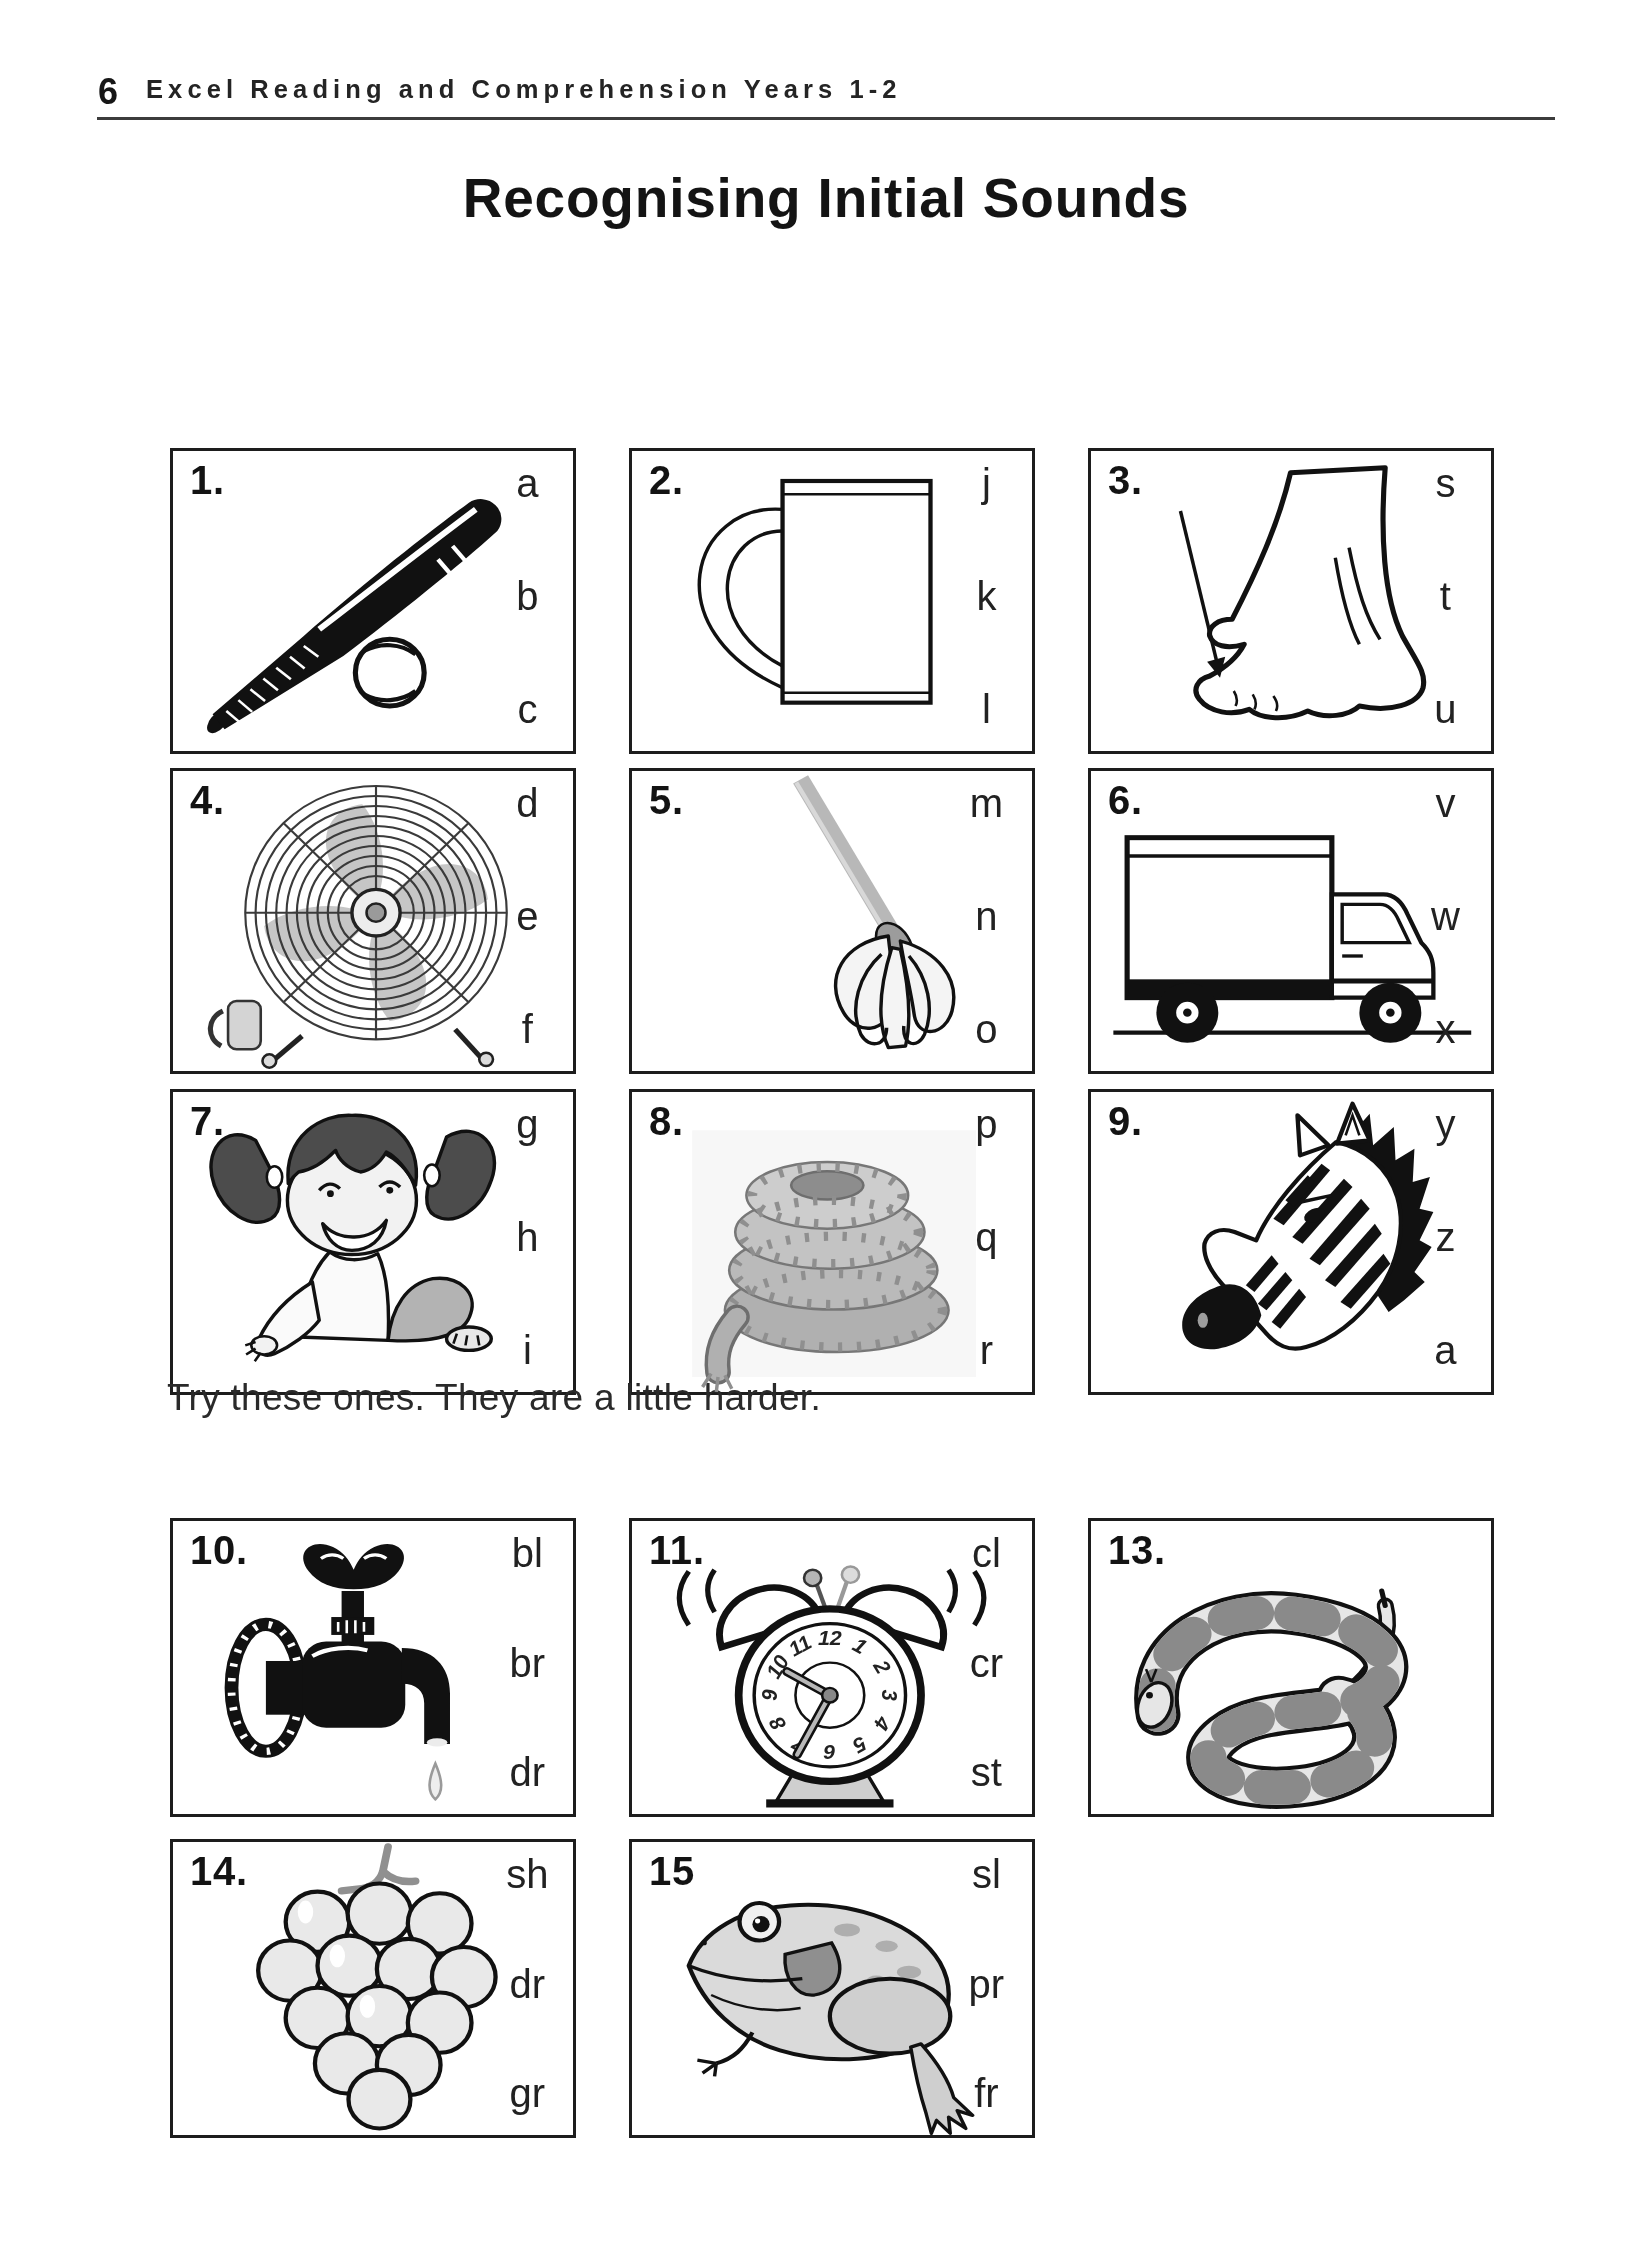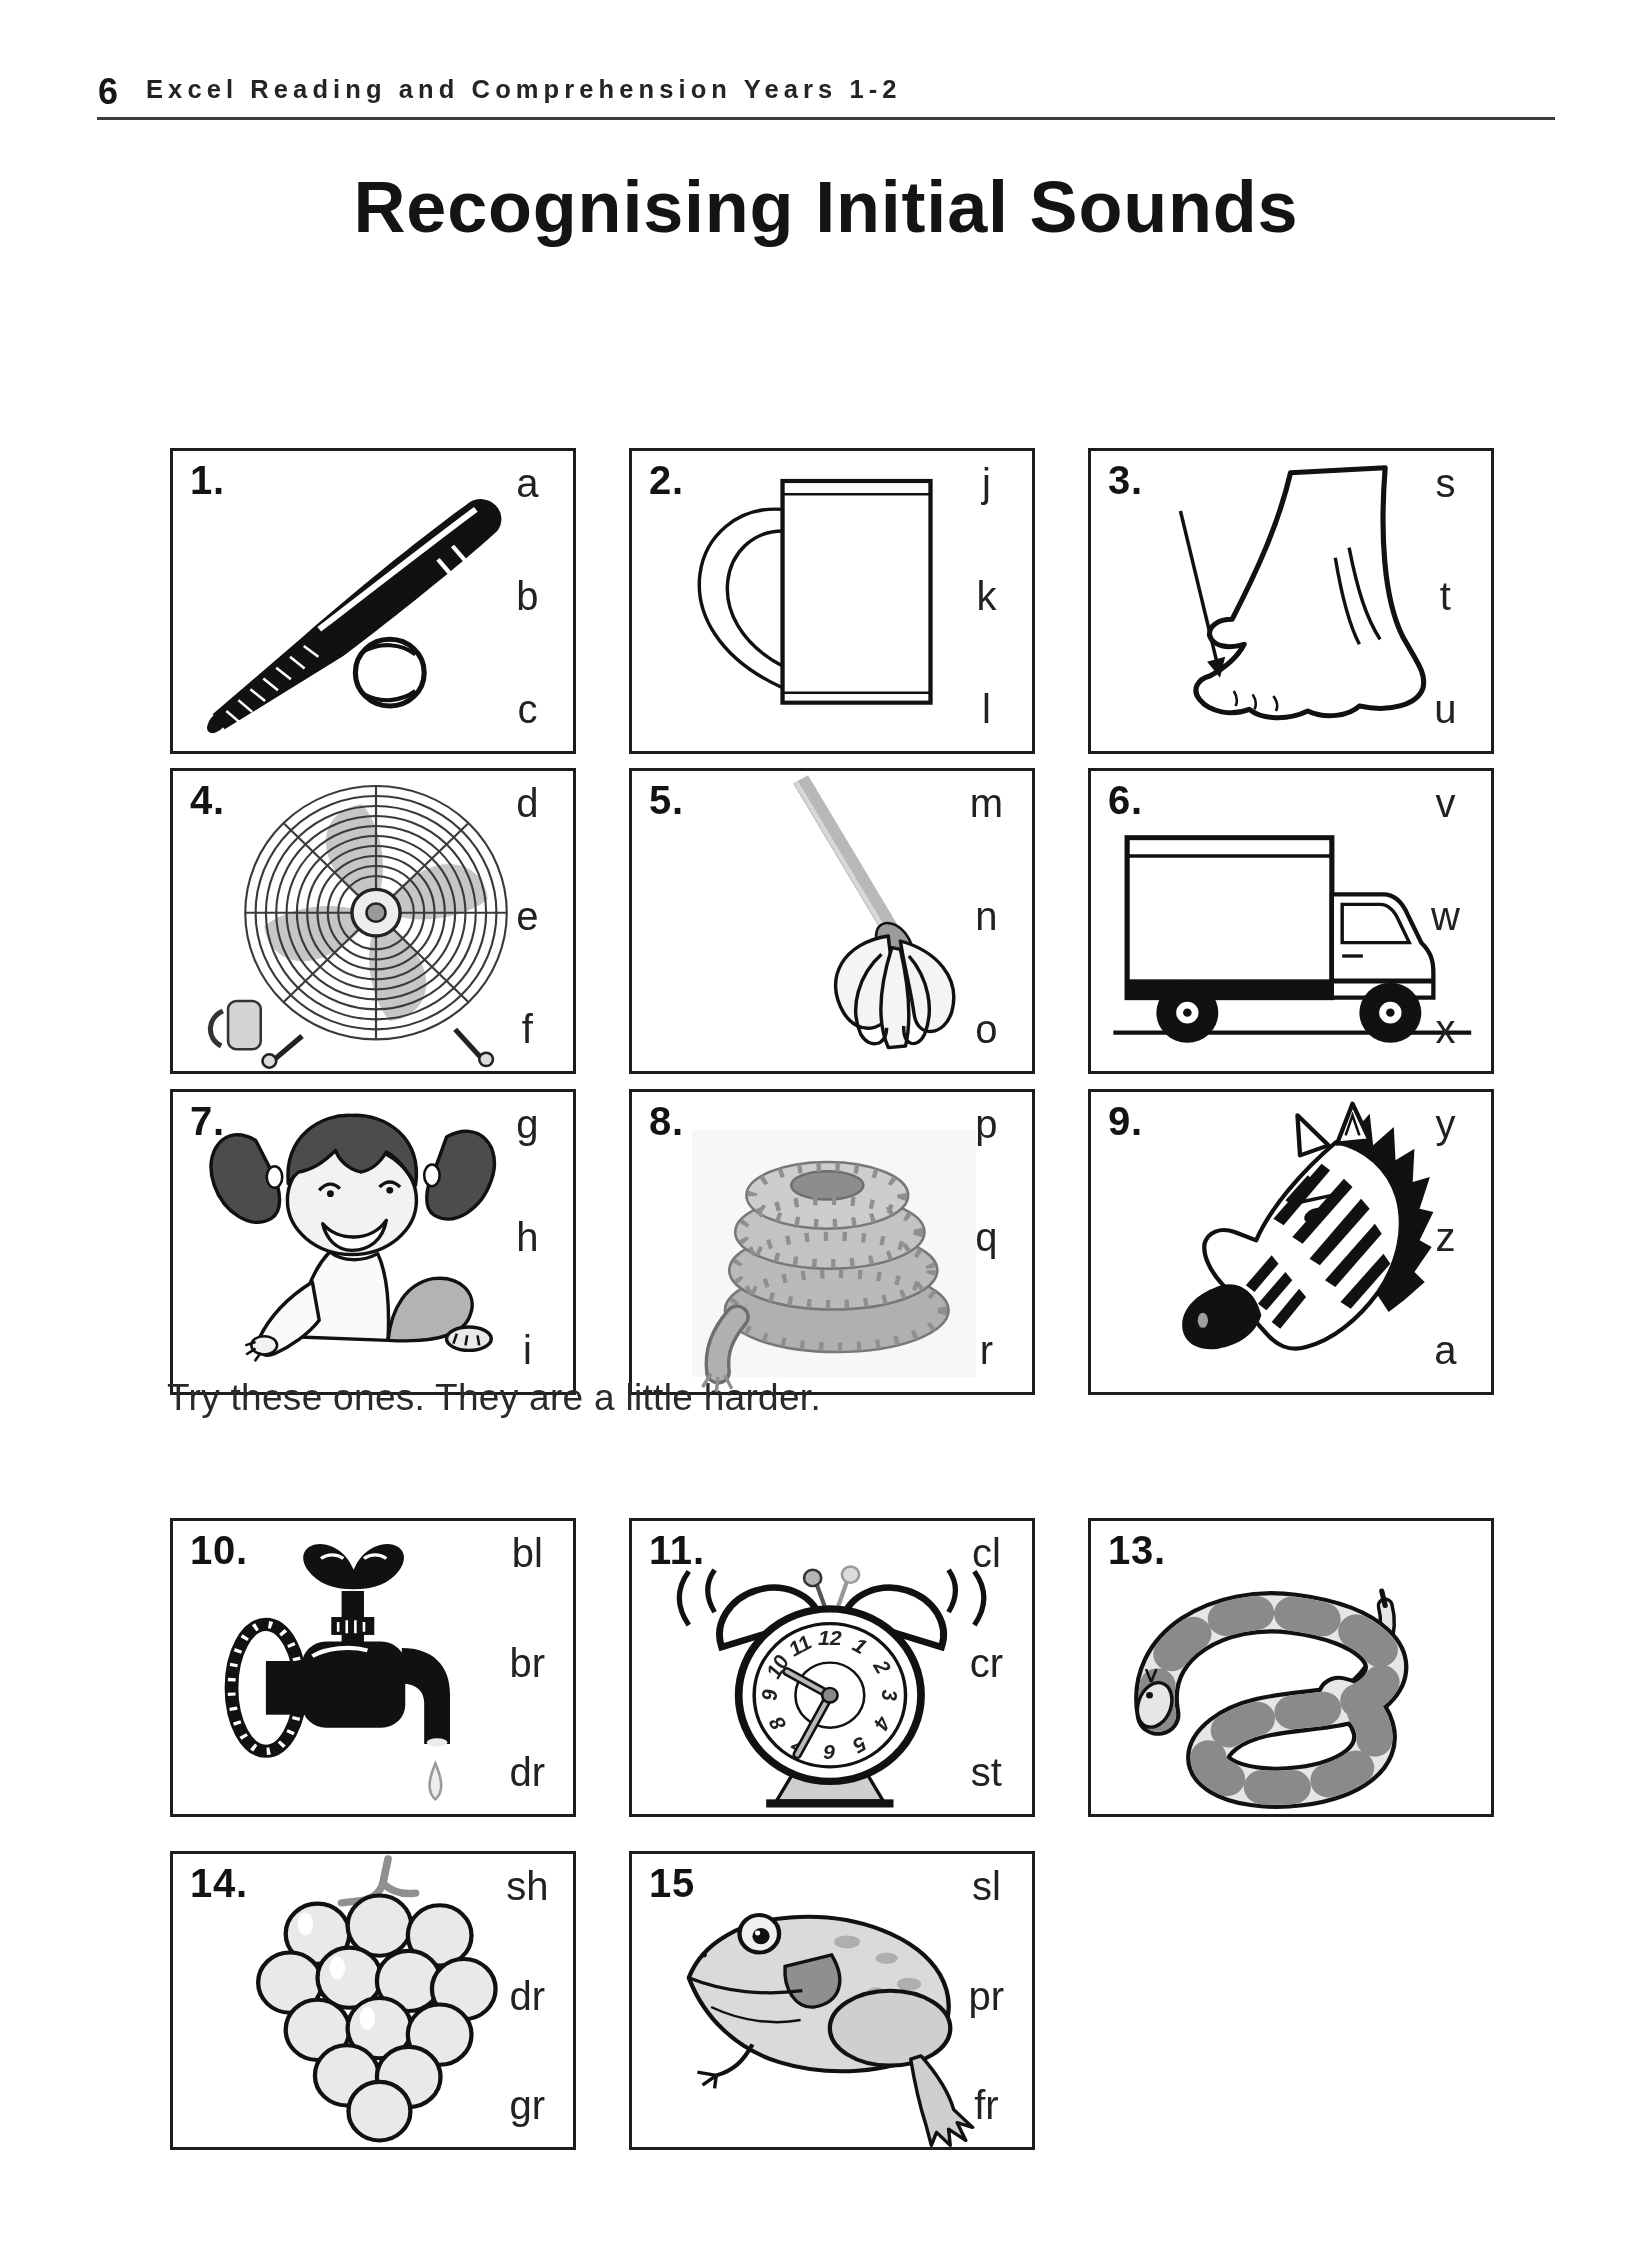--- a/index.html
+++ b/index.html
@@ -3,27 +3,27 @@
 <meta charset="utf-8">
 <style>
   html,body{margin:0;padding:0;background:#e8e8e8;}
   .sheet{position:relative;width:1652px;height:2261px;background:#ffffff;
          font-family:"Liberation Sans",sans-serif;color:#111;overflow:hidden;margin:0 auto;}
   .hdr-num{position:absolute;left:98px;top:71px;font-size:36px;font-weight:700;color:#161616;}
   .hdr-title{position:absolute;left:146px;top:75px;font-size:25.5px;font-weight:700;
              letter-spacing:5.1px;color:#242424;}
   .hdr-rule{position:absolute;left:97px;top:117px;width:1458px;height:2.5px;background:#3c3c3c;}
   .main-title{position:absolute;left:0;right:0;top:166px;text-align:center;
-              font-size:72px;font-weight:700;letter-spacing:0.8px;color:#141414;}
+              font-size:55px;font-weight:700;letter-spacing:0.8px;color:#141414;}
   .instr{position:absolute;left:167px;top:280px;font-size:37px;line-height:50px;
          color:#2a2a2a;letter-spacing:0.3px;}
   .harder{position:absolute;left:167px;top:1377px;font-size:37px;color:#2a2a2a;letter-spacing:0.3px;}
   .grid{position:absolute;left:170px;display:grid;grid-template-columns:repeat(3,406px);column-gap:53px;}
   .g1{top:448px;row-gap:14.4px;}
-  .g2{top:1518px;row-gap:34px;}
+  .g2{top:1518px;row-gap:22px;}
   .card{position:relative;box-sizing:border-box;border:3.4px solid #1d1d1d;background:#fff;}
   .g1 .card{height:306px;}
   .g2 .card{height:299px;}
   .pic{position:absolute;inset:0;z-index:1;}
   .pic svg{display:block;width:100%;height:100%;}
   .num{position:absolute;top:6.8px;left:17px;font-size:40px;font-weight:700;
        letter-spacing:0.8px;color:#131313;z-index:2;}
   .letters{position:absolute;top:0;bottom:0;right:5.1px;width:81px;display:flex;
            flex-direction:column;justify-content:space-between;align-items:center;
            padding:12px 0 22px;box-sizing:border-box;font-size:40px;color:#222;

